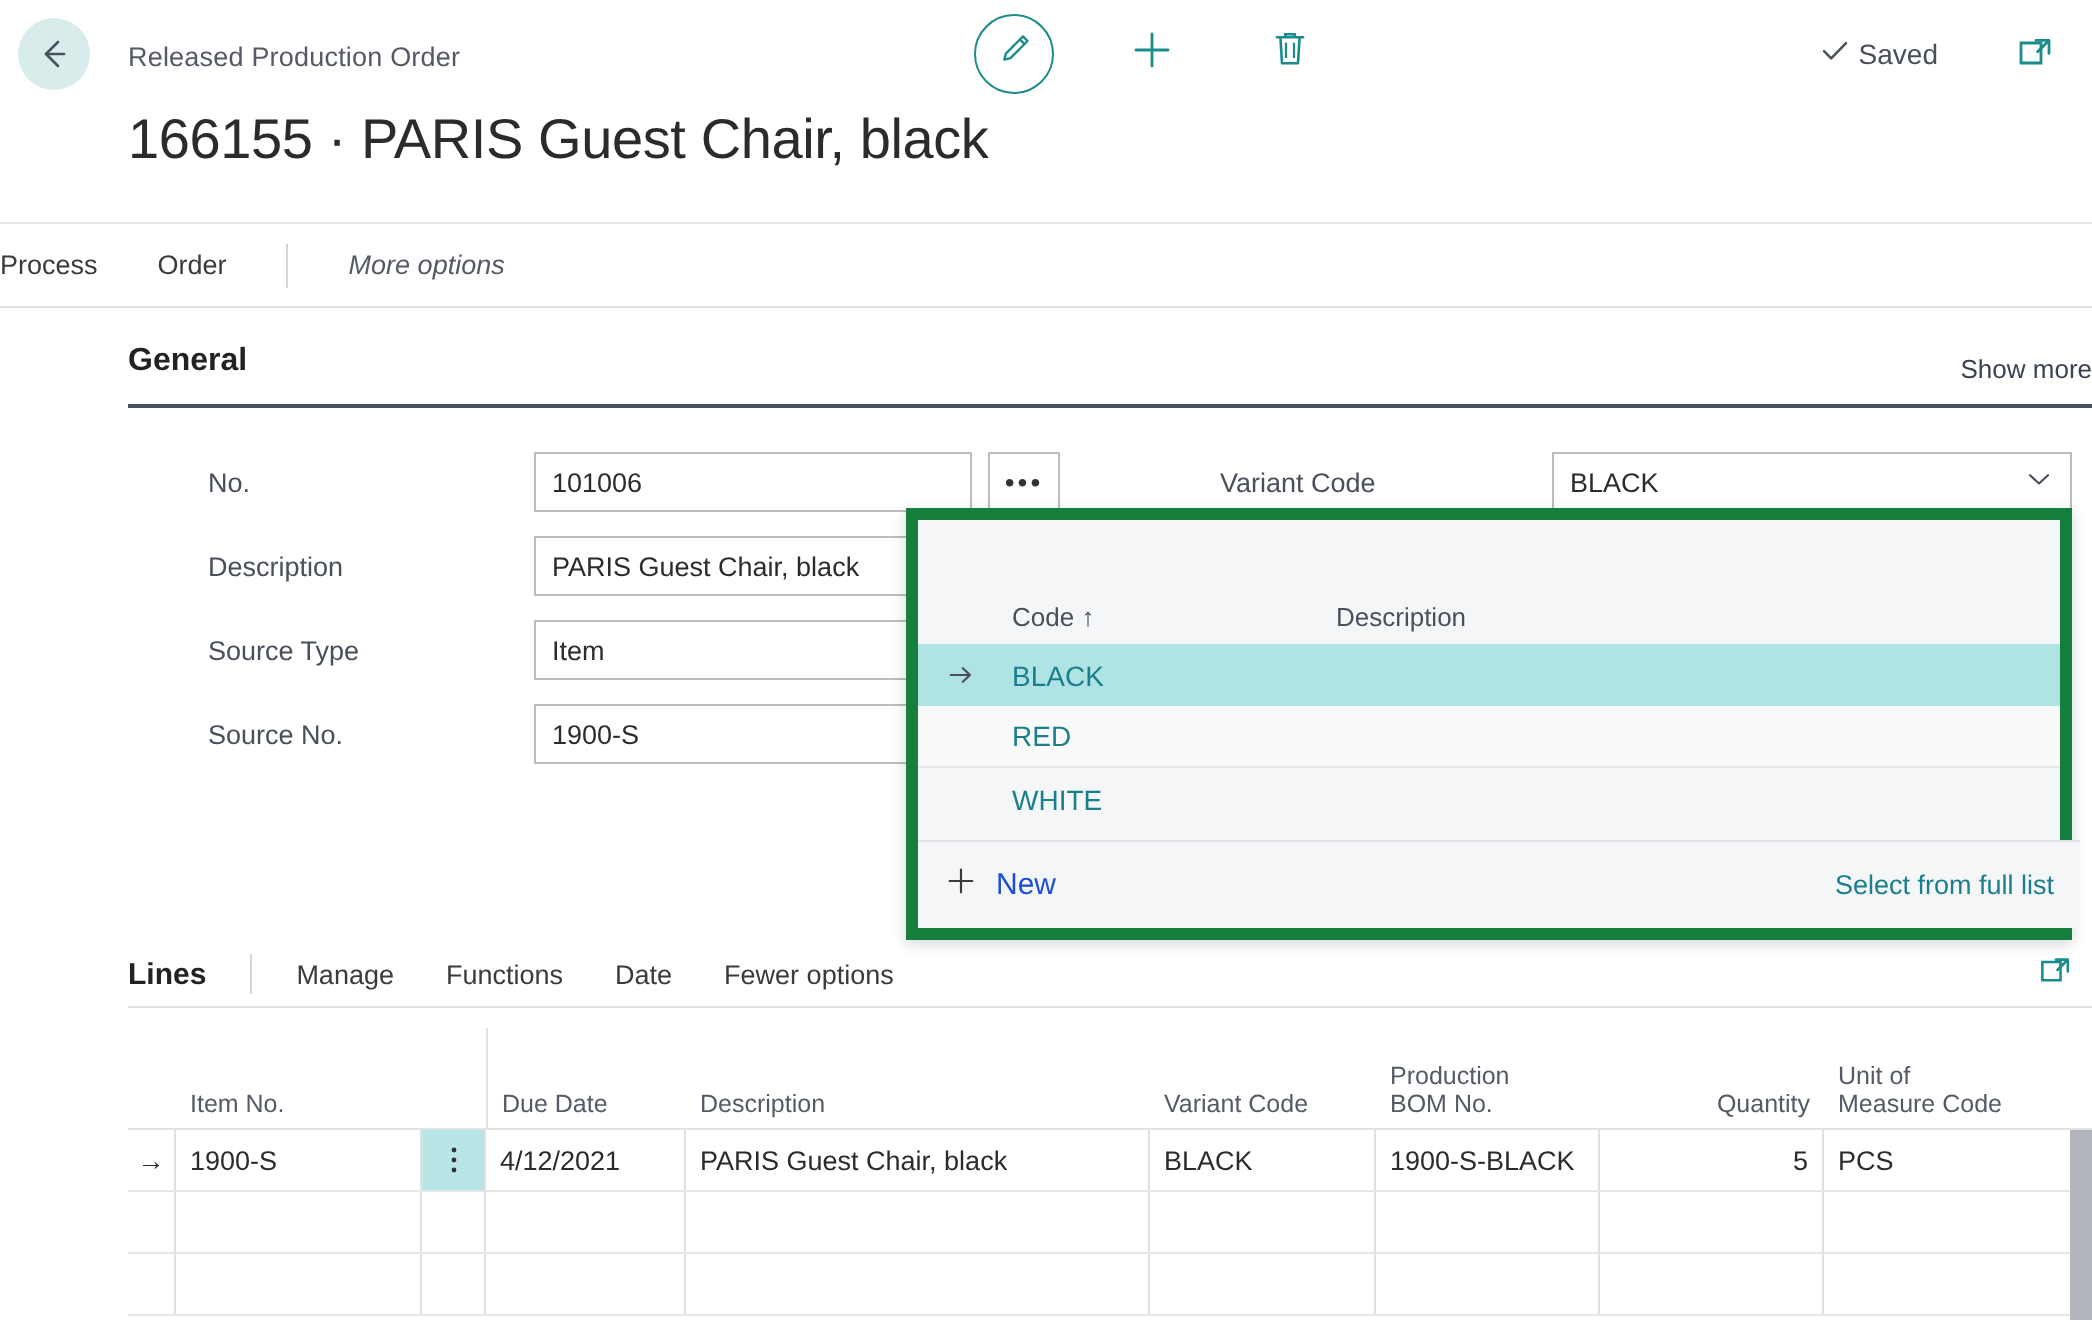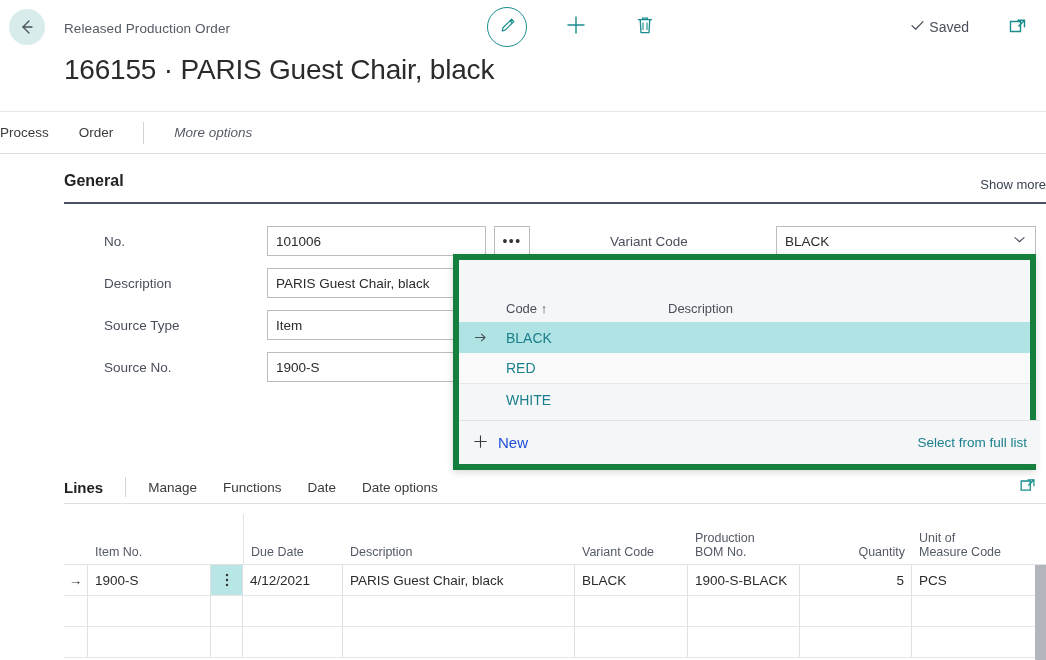--- a/index.html
+++ b/index.html
@@ -303,21 +303,21 @@
       <span class="dd-full">Select from full list</span>
     </div>
   </div>
 
   <div class="lines-head">
     <span class="lines-title">Lines</span>
     <span class="lines-sep"></span>
     <span class="lines-item">Manage</span>
     <span class="lines-item">Functions</span>
     <span class="lines-item">Date</span>
-    <span class="lines-item">Date options</span>
+    <span class="lines-item">Fewer options</span>
     <span class="lines-expand">
       <svg width="20" height="20" viewBox="0 0 22 22" fill="none">
         <path d="M3.5 5.5h10v10h-10z" stroke="#1a8c8c" stroke-width="1.4" fill="none"></path>
         <path d="M11 4.2h6.5v6.5" stroke="#1a8c8c" stroke-width="1.4" fill="none" stroke-linecap="round" stroke-linejoin="round"></path>
         <path d="M11.8 9.9l5.5-5.5" stroke="#1a8c8c" stroke-width="1.4" stroke-linecap="round"></path>
       </svg>
     </span>
   </div>
 
   <div class="grid">

